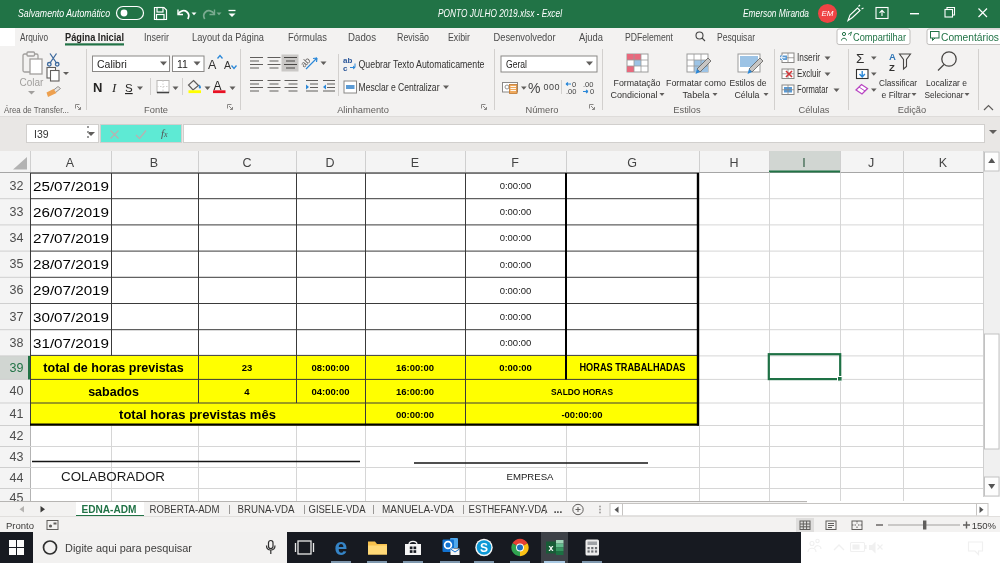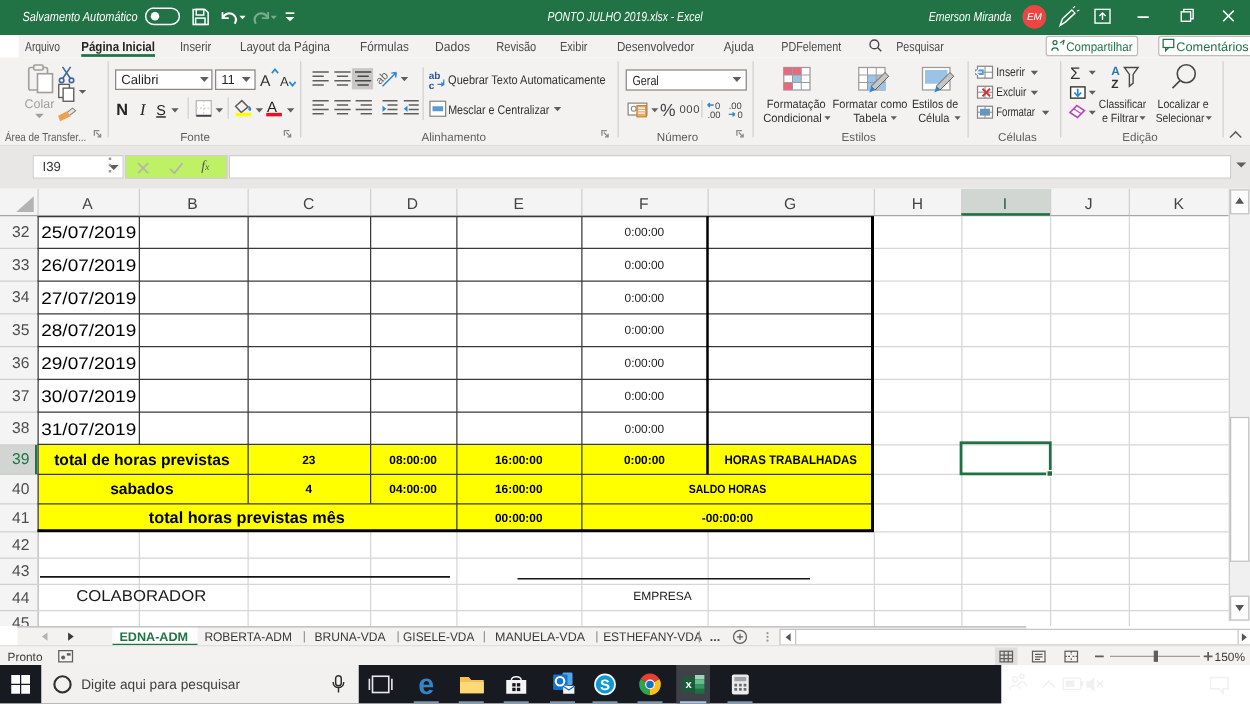--- a/index.html
+++ b/index.html
@@ -330,21 +330,21 @@
     <path d="M964.5 47 l2.5 3 l2.5 -3" fill="#605e5c"></path>
   </svg>
   </div>
 
   <div class="abs" id="fbar" style="left:0;top:117px;width:1000px;height:34px;background:#e9e7e5;">
     <div class="abs" style="left:5px;top:7px;width:73px;height:19px;background:#fff;border:1px solid #d1cfcd;margin-left:21px;">
       <div class="abs" style="left:7px;top:3px;font-size:10.5px;color:#333;">I39</div>
       <div class="abs" style="left:60px;top:7px;width:0;height:0;border-left:4px solid transparent;border-right:4px solid transparent;border-top:4px solid #605e5c;"></div>
     </div>
     <div class="abs" style="left:87px;top:9px;width:2px;height:2px;background:#9a9a9a;box-shadow:0 5px 0 #9a9a9a, 0 10px 0 #9a9a9a;"></div>
-    <div class="abs" style="left:100px;top:7px;width:82px;height:19px;background:#bef264;border:1px solid #d1cfcd;">
+    <div class="abs" style="left:100px;top:7px;width:82px;height:19px;background:#5eead4;border:1px solid #d1cfcd;">
       <svg class="abs" style="left:8px;top:4px" width="11" height="11" viewBox="0 0 11 11">
           <path d="M1.5 1.5 L9.5 9.5 M9.5 1.5 L1.5 9.5" stroke="#b5b3b1" stroke-width="1.4"></path>
         </svg>
       <svg class="abs" style="left:34px;top:4px" width="12" height="11" viewBox="0 0 12 11">
           <path d="M1 6 L4.5 9.5 L11 1.5" fill="none" stroke="#b5b3b1" stroke-width="1.4"></path>
         </svg>
       <div class="abs" style="left:60px;top:2px;font-size:11px;font-style:italic;font-family:'Liberation Serif',serif;color:#555;">f<span style="font-size:8px;">x</span></div>
     </div>
     <div class="abs" style="left:183px;top:7px;width:802px;height:19px;background:#fff;border:1px solid #d1cfcd;"></div>
     <div class="abs" style="left:989px;top:13px;width:0;height:0;border-left:4px solid transparent;border-right:4px solid transparent;border-top:4px solid #605e5c;"></div>
@@ -524,21 +524,21 @@
     <rect x="983" y="0" width="17" height="346" fill="#f0f0f0"></rect>
     <line x1="983.5" y1="0" x2="983.5" y2="346" stroke="#cfcfcf" stroke-width="1"></line>
     <rect x="984.5" y="1" width="14.5" height="19" fill="#fdfdfd" stroke="#c2c2c2"></rect>
     <polygon points="991.7,7 995.2,12 988.2,12" fill="#555"></polygon>
     <rect x="984.5" y="183" width="14.5" height="115" fill="#ffffff" stroke="#c2c2c2"></rect>
     <rect x="984.5" y="326" width="14.5" height="19" fill="#fdfdfd" stroke="#c2c2c2"></rect>
     <polygon points="991.7,338 995.2,333 988.2,333" fill="#555"></polygon>
   </svg>
   </div>
 
-  <div class="abs" id="tabsbar" style="left:14px;top:501px;width:807px;height:15px;background:#f3f2f1;border-top:1px solid #b7b5b3;font-size:9.5px;color:#3b3a39;">
+  <div class="abs" id="tabsbar" style="left:0;top:501px;width:807px;height:15px;background:#f3f2f1;border-top:1px solid #b7b5b3;font-size:9.5px;color:#3b3a39;">
     <svg class="abs" style="left:0;top:0" width="1000" height="15" font-family="Liberation Sans, sans-serif">
       <polygon points="24,4 24,10.5 19.5,7.2" fill="#b5b3b1"></polygon>
       <polygon points="40.5,4 40.5,10.5 45,7.2" fill="#3b3a39"></polygon>
       <rect x="76" y="0" width="68" height="15" fill="#ffffff"></rect>
       <rect x="76" y="13" width="68" height="2" fill="#217346"></rect>
       <text x="109" y="10.5" font-size="10" font-weight="bold" fill="#217346" text-anchor="middle" textLength="55" lengthAdjust="spacingAndGlyphs">EDNA-ADM</text>
       <text x="184.5" y="10.5" font-size="10" fill="#3b3a39" text-anchor="middle" textLength="70" lengthAdjust="spacingAndGlyphs">ROBERTA-ADM</text>
       <text x="266" y="10.5" font-size="10" fill="#3b3a39" text-anchor="middle" textLength="57" lengthAdjust="spacingAndGlyphs">BRUNA-VDA</text>
       <text x="337" y="10.5" font-size="10" fill="#3b3a39" text-anchor="middle" textLength="57" lengthAdjust="spacingAndGlyphs">GISELE-VDA</text>
       <text x="418" y="10.5" font-size="10" fill="#3b3a39" text-anchor="middle" textLength="72" lengthAdjust="spacingAndGlyphs">MANUELA-VDA</text>

